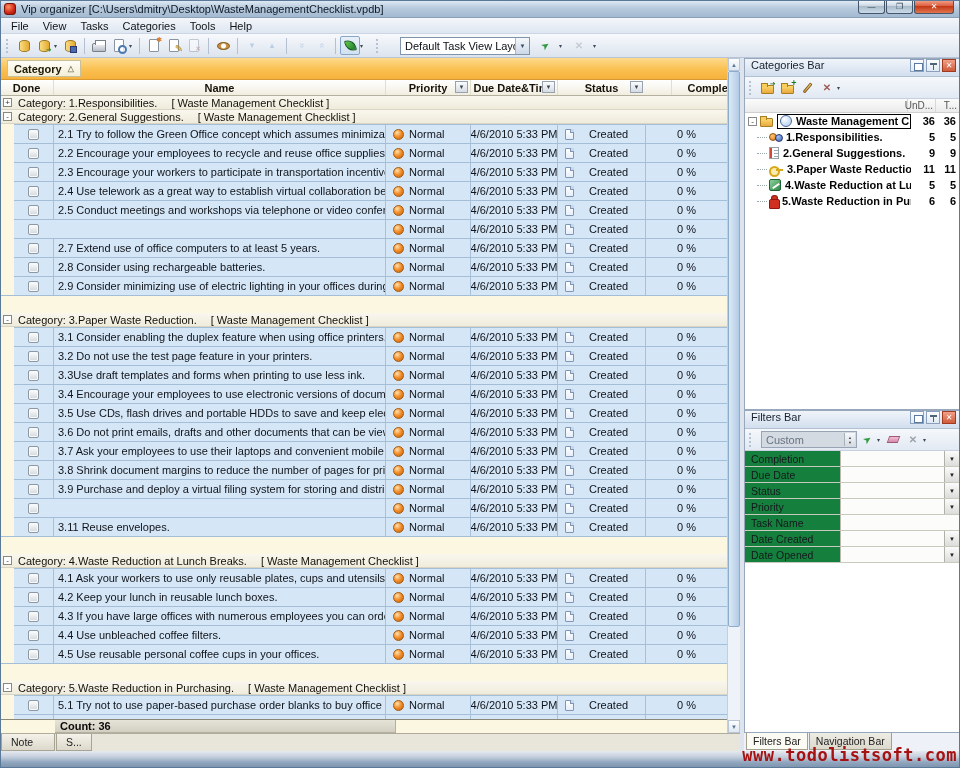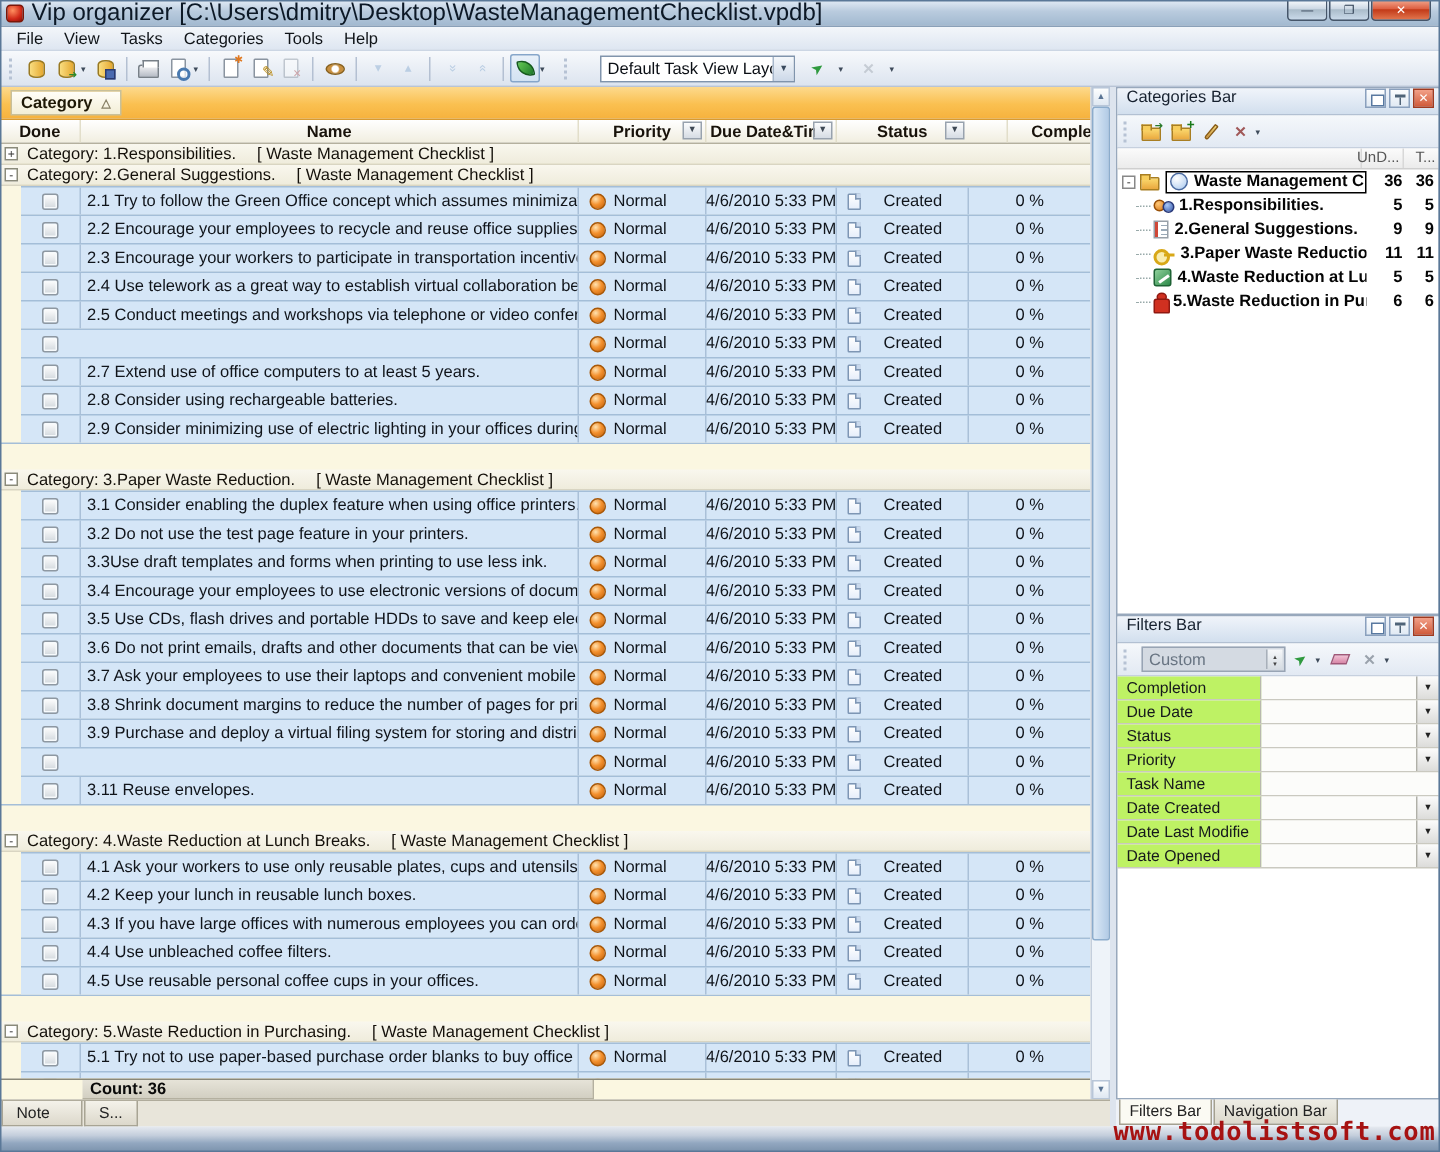--- a/index.html
+++ b/index.html
@@ -6,21 +6,21 @@
   html,body{width:960px;height:768px;overflow:hidden}
   body{position:relative;font-family:"Liberation Sans",sans-serif;background:#eef2f8;font-size:11px}
   .frame{position:absolute;inset:0;border:1px solid #5a7898;pointer-events:none;z-index:70}
 
   
   .titlebar{position:absolute;left:0;top:0;width:960px;height:18px;
     background:linear-gradient(#e3ecf6,#b9cbde 45%,#a2b9d0);border-bottom:1px solid #8aa0b8;
     display:flex;align-items:center}
   .appico{width:12px;height:12px;margin:0 5px 0 4px;border-radius:3px;flex:none;
     background:radial-gradient(circle at 35% 30%,#ff9060,#d02818 60%,#8a1008);border:1px solid #7a1608}
-  .wtitle{font-size:16px;color:#0c1826;white-space:nowrap;overflow:hidden;flex:1}
+  .wtitle{font-size:11px;color:#0c1826;white-space:nowrap;overflow:hidden;flex:1}
   .wbtns{display:flex;margin-right:6px;align-self:flex-start}
   .wbtn{width:27px;height:14px;border:1px solid #46566a;border-top:none;border-radius:0 0 3px 3px;
     background:linear-gradient(#fafcfe,#ccd8e4 45%,#aabccA 50%,#cadaea);display:flex;align-items:center;justify-content:center;
     font-size:8px;color:#2c3c50;margin-left:1px}
   .wbtn.close{width:40px;color:#fff;background:linear-gradient(#f2a88e,#dd5f42 45%,#c23a18 50%,#e2764e)}
 
   
   .menubar{position:absolute;left:0;top:18px;width:960px;height:16px;display:flex;align-items:center;
     background:linear-gradient(#f3f6fa,#dee6f1);border-bottom:1px solid #ccd6e4;padding-left:4px}
   .menu-item{padding:1px 7px;color:#101418}
@@ -159,21 +159,21 @@
   .ti-figure{width:9px;height:12px}
   .ti-figure::before{content:"";position:absolute;left:2px;top:0;width:5px;height:4px;border-radius:50%;background:#d03020;border:1px solid #901810}
   .ti-figure::after{content:"";position:absolute;left:0;top:4px;width:9px;height:8px;border-radius:2px 2px 1px 1px;background:#d03020;border:1px solid #901810}
   
   .fcombo{width:96px;height:17px;display:flex;align-items:center;padding-left:4px;position:relative;margin-left:4px;
     background:#d4dae2;border:1px solid #98a4b4;color:#687482}
   .fspin{position:absolute;right:1px;top:1px;width:11px;height:13px;background:linear-gradient(#f6f8fa,#d6dce2);border-left:1px solid #a8b0ba;
     display:flex;flex-direction:column;align-items:center;justify-content:center;font-size:4px;color:#444;line-height:5px}
   #filter-rows{position:absolute;left:0;top:40px;width:214px}
   .frow{height:16px;display:flex;border-bottom:1px solid #cac9c0}
-  .flabel{width:96px;background:#bef264;border-right:1px solid #b8b8ae;display:flex;align-items:center;padding-left:6px;color:#15181c;font-size:10.5px;white-space:nowrap;overflow:hidden}
+  .flabel{width:96px;background:#15803d;border-right:1px solid #b8b8ae;display:flex;align-items:center;padding-left:6px;color:#15181c;font-size:10.5px;white-space:nowrap;overflow:hidden}
   .fval{flex:1;background:#fcfcfa}
   .fdrop{width:15px;background:linear-gradient(#fbfbfb,#dcdcda);border-left:1px solid #b0b0a8;display:flex;align-items:center;justify-content:center;font-size:6px;color:#222}
   #right-tabs{position:absolute;left:0;top:675px;width:216px;height:18px;display:flex;padding-left:2px}
   .rtab{height:17px;padding:0 6px;display:flex;align-items:center;font-size:10.5px;color:#222;margin-right:1px;
     background:linear-gradient(#eeede5,#dcd9cc);border:1px solid #a4a090;border-top:none}
   .rtab.active{background:#fbfaf3}
   
   .bstrip{position:absolute;left:0;top:751px;width:960px;height:17px;
     background:linear-gradient(#e6eaf0,#c4cedc 35%,#92a7c0 65%,#7b92ac)}
   .wm{position:absolute;right:3px;top:745px;z-index:60;font-family:"DejaVu Sans Mono",monospace;
@@ -906,25 +906,20 @@
           <div class="frow">
             <span class="flabel">Task Name</span>
             <span class="fval"></span>
           </div>
           <div class="frow">
             <span class="flabel">Date Created</span>
             <span class="fval"></span>
             <span class="fdrop">▼</span>
           </div>
           <div class="frow">
-            <span class="flabel">Date Last Modifie</span>
-            <span class="fval"></span>
-            <span class="fdrop">▼</span>
-          </div>
-          <div class="frow">
             <span class="flabel">Date Opened</span>
             <span class="fval"></span>
             <span class="fdrop">▼</span>
           </div>
         </div>
     </div>
 
     <div id="right-tabs">
       <span class="rtab active">Filters Bar</span>
       <span class="rtab">Navigation Bar</span>

